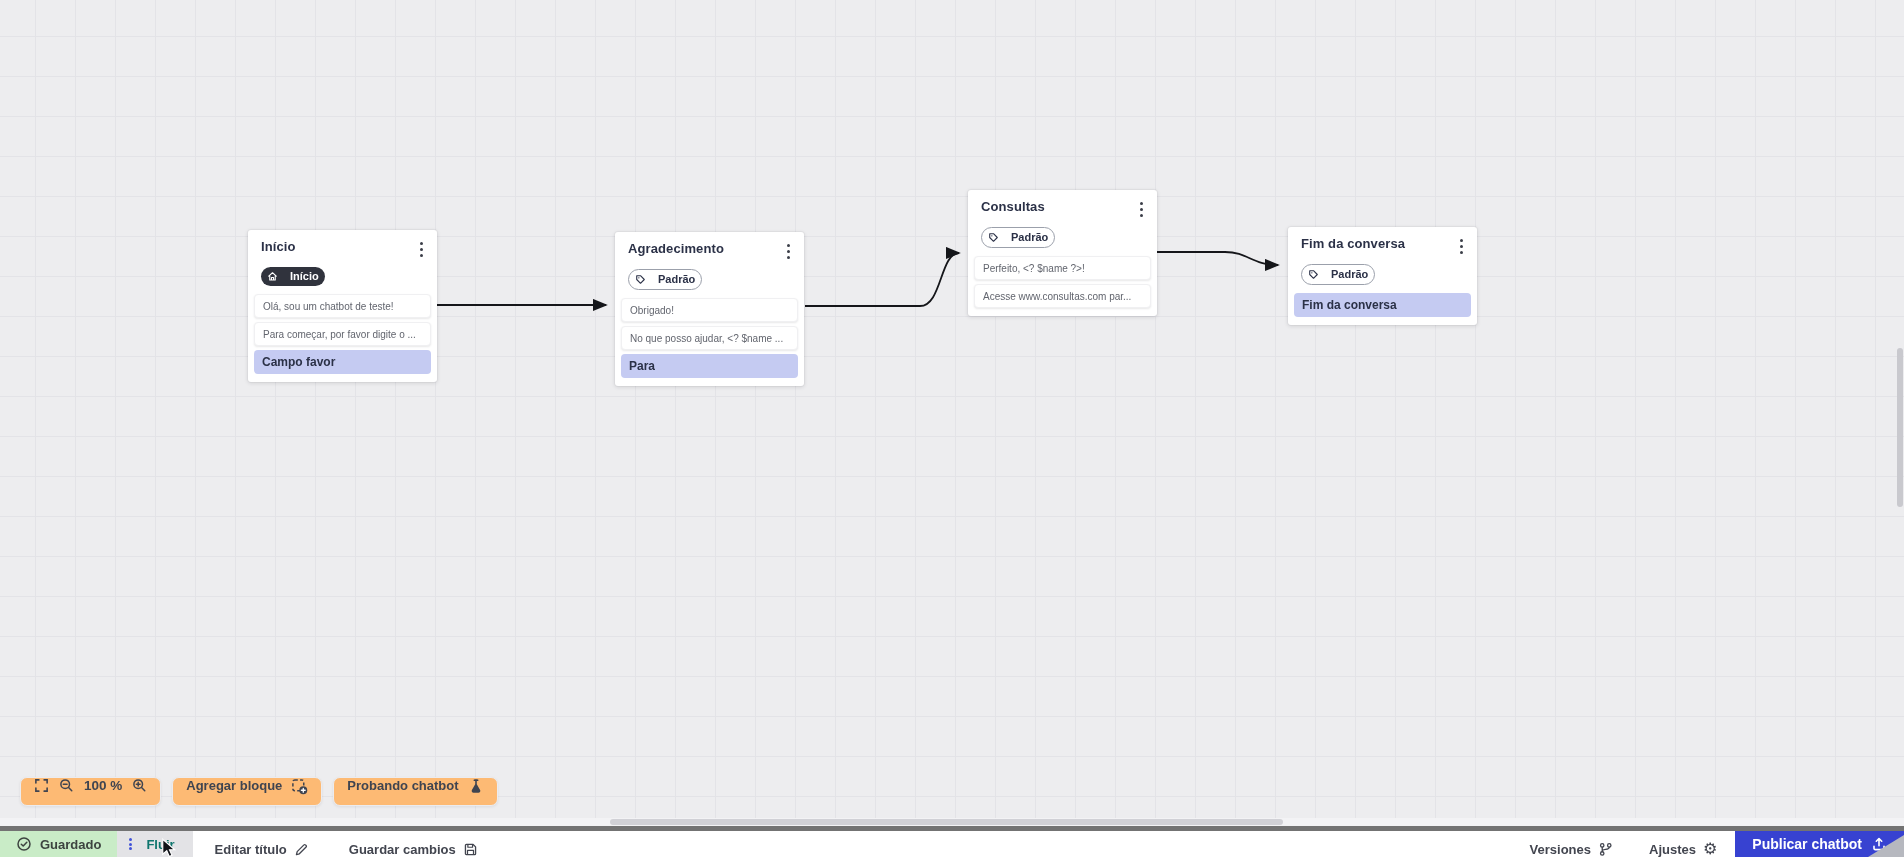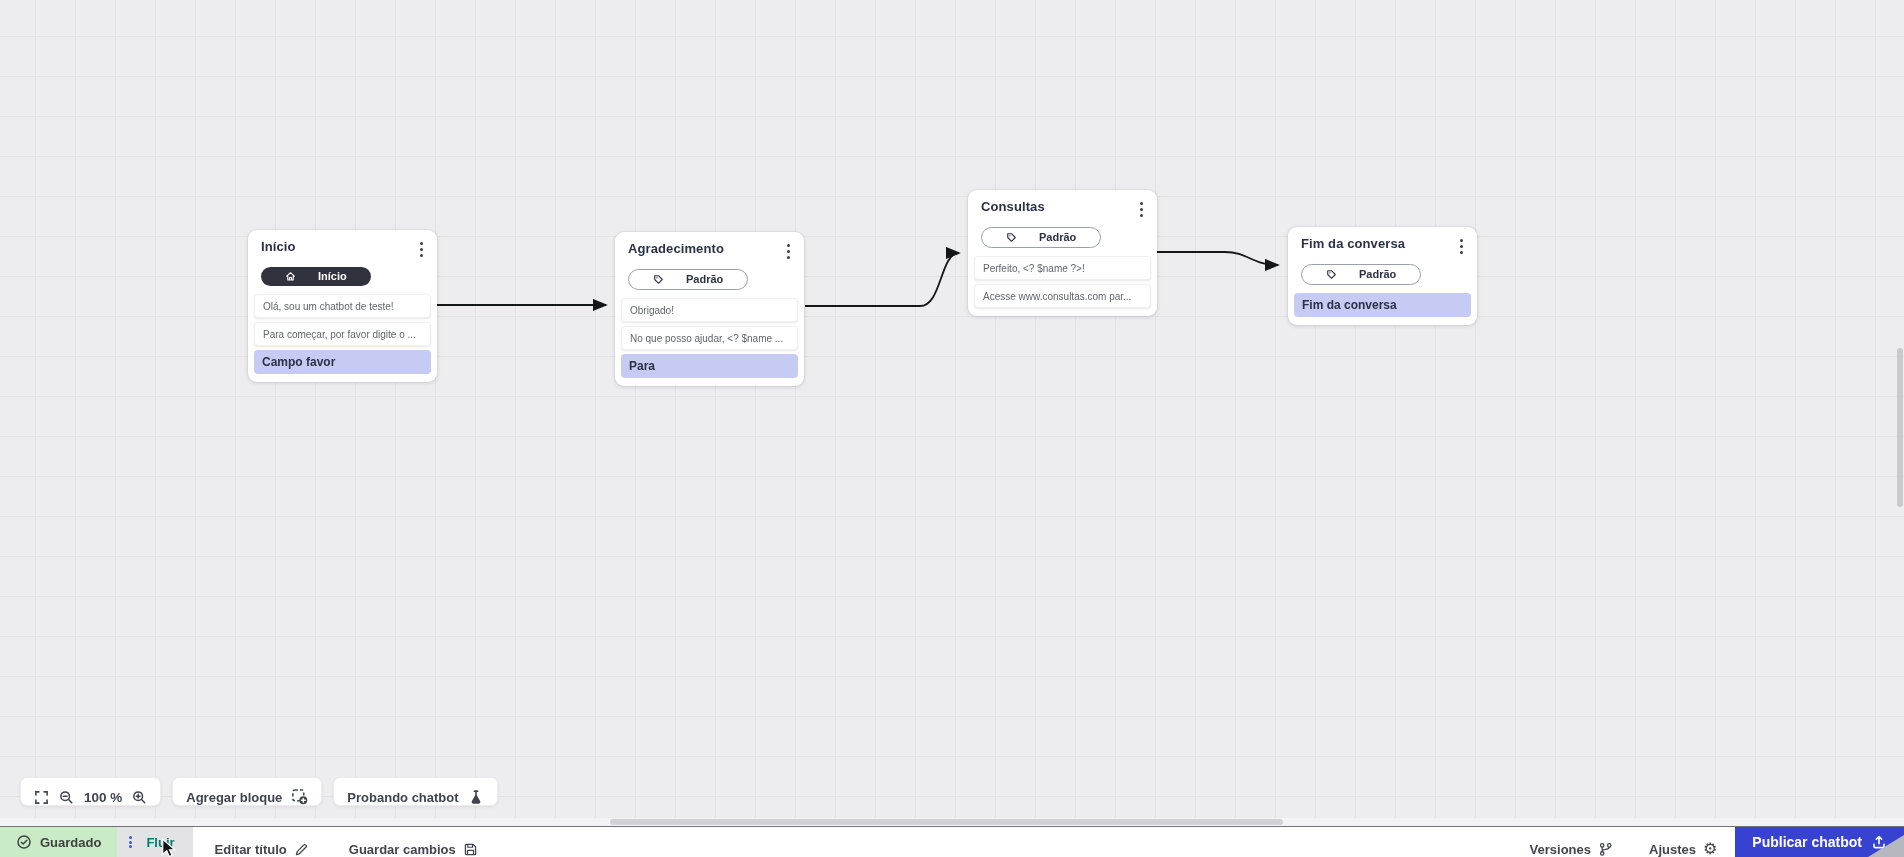--- a/index.html
+++ b/index.html
@@ -18,56 +18,56 @@
       linear-gradient(#e3e3e7 1px, transparent 1px),
       linear-gradient(90deg, #e3e3e7 1px, transparent 1px);
     background-size:40px 40px;
     background-position:-5px -4px;
   }
   
   svg.edges { position:absolute; left:0; top:0; pointer-events:none; }
   
   .node {
     position:absolute; width:189px;
-    background:#ffffff; border-radius:9px;
+    background:#ffffff; border-radius:3px;
     box-shadow:0 1px 4px rgba(25,28,40,.14), 0 0 0 1px rgba(25,28,40,.03);
     padding:9px 6px 6px 6px;
   }
   .node-head { display:flex; align-items:flex-start; justify-content:space-between; padding:0 4px 0 7px; }
   .node-title { font-size:13px; font-weight:700; color:#2b3147; letter-spacing:.1px; }
   .kebab { display:flex; flex-direction:column; align-items:center; padding:2px 4px; cursor:pointer; }
   .kebab i { width:3px; height:3px; border-radius:50%; background:#3b3e48; display:block; margin:1.4px 0; }
-  .badge { display:inline-flex; align-items:center; gap:22px; margin:7px 0 8px 7px;
-           border-radius:999px; font-size:11px; font-weight:700; padding:4px 24px; line-height:1; }
+  .badge { display:inline-flex; align-items:center; gap:12px; margin:7px 0 8px 7px;
+           border-radius:999px; font-size:11px; font-weight:700; padding:4px 6px; line-height:1; }
   .badge.dark { background:#30333d; color:#ffffff; }
   .badge.outline { background:#ffffff; color:#2b3147; border:1.5px solid #9ba0ab; }
   .row { height:24px; line-height:24px; border-radius:4px; margin-bottom:4px;
          padding:0 8px; font-size:10px; color:#62656e;
          white-space:nowrap; overflow:hidden; text-overflow:clip; }
   .row.msg { background:#ffffff; border:1px solid #f0f0f2; box-shadow:0 1px 2px rgba(25,28,40,.10); }
   .row.out { background:#c5cbf2; color:#2b3147; font-weight:700; font-size:12px; }
   .row:last-child { margin-bottom:2px; }
   
   .mini-toolbar { position:absolute; left:20px; top:777px; display:flex; gap:11px; }
   .tool-btn {
-    height:29px; background:#ffffff; border:1px solid #ececef; border-radius:7px;
+    height:29px; background:#fdba74; border:1px solid #ececef; border-radius:7px;
     box-shadow:0 1px 3px rgba(25,28,40,.08);
-    display:inline-flex; align-items:flex-end; gap:9px; padding:0 13px;
+    display:inline-flex; align-items:flex-start; gap:9px; padding:0 13px;
     font-size:13px; font-weight:700; color:#3f4450; cursor:pointer;
   }
   .tool-btn svg { display:block; }
   .zoom-pct { font-size:13.5px; font-weight:700; color:#3f4450; }
   
   .hscroll-strip { position:absolute; left:0; right:0; top:818px; height:8px; background:#f3f3f5; }
   .hscroll-thumb { position:absolute; left:610px; top:819px; width:673px; height:6px; border-radius:3px; background:#d1d1d6; }
   .vscroll-thumb { position:absolute; right:1px; top:348px; width:6px; height:159px; border-radius:3px; background:#c9c9ce; }
   
   .bottom-bar {
     position:absolute; left:0; bottom:0; width:1904px; height:31px;
-    background:#ffffff; border-top:1px solid #737373;
+    background:#ffffff; border-top:5px solid #737373;
     display:flex; align-items:stretch; font-size:13px; color:#3f4450;
   }
   .bar-seg { display:flex; align-items:center; gap:8px; padding:0 16px; }
   .seg-saved { background:#c9ecc7; color:#3d4440; font-weight:600; }
   .seg-flow  { background:#e3e3e6; color:#0f766e; font-weight:600; gap:14px; padding:0 18px 0 12px; }
   .kebab-blue i { width:3px; height:3px; border-radius:50%; background:#4152d8; display:block; margin:1.5px 0; }
   .bar-item { display:flex; align-items:flex-end; gap:7px; font-weight:600; color:#42454f; cursor:pointer; }
   .bar-item.edit-title { margin-left:22px; }
   .bar-item.save-changes { margin-left:40px; }
   .bar-right { margin-left:auto; display:flex; align-items:stretch; }

